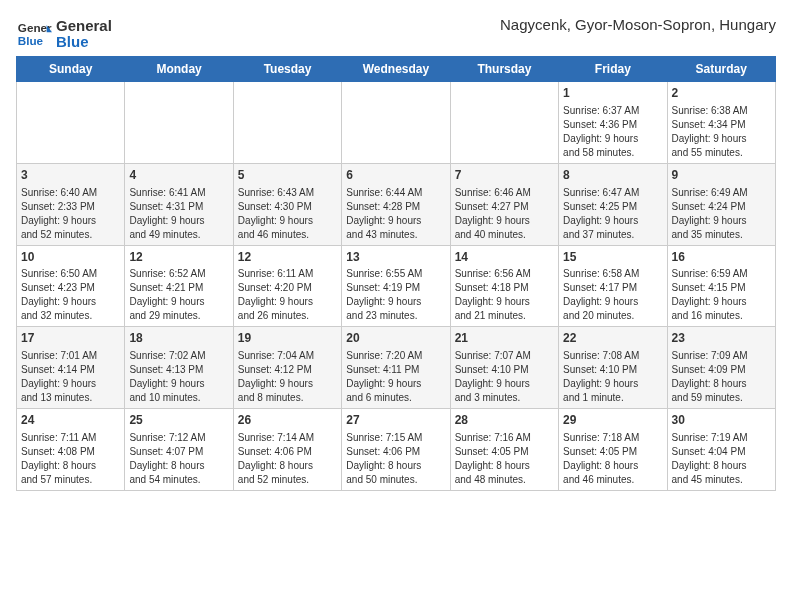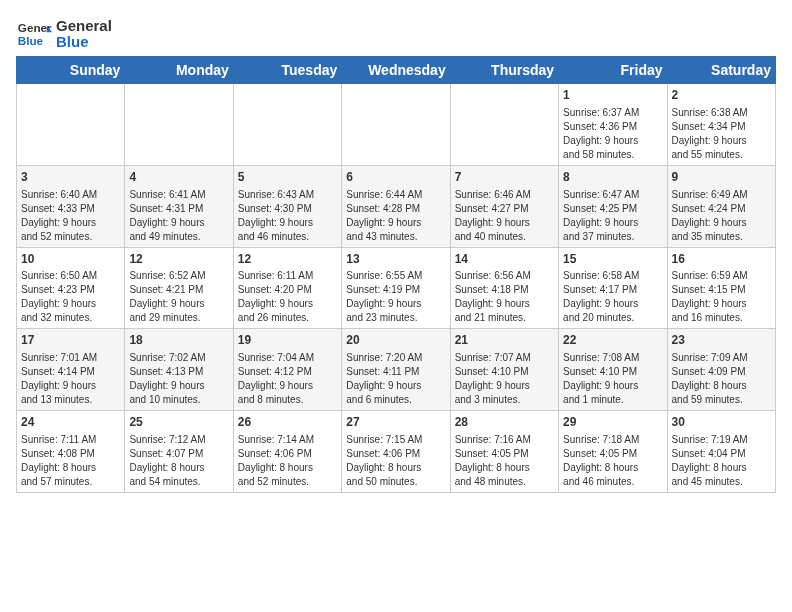--- a/index.html
+++ b/index.html
@@ -40,22 +40,22 @@
     table {
       width: 100%;
       border-collapse: collapse;
       table-layout: fixed;
       font-size: 10px;
     }
     thead tr th {
       background-color: #2e6db4;
       color: #fff;
       padding: 5px 4px;
-      text-align: right;
-      font-size: 14px;
+      text-align: center;
+      font-size: 12px;
       font-weight: bold;
       border: 1px solid #2e6db4;
     }
     tbody tr td {
       border: 1px solid #ccc;
       padding: 3px 4px;
       vertical-align: top;
       height: 80px;
       background: #fff;
       color: #333;
@@ -84,20 +84,21 @@
       <text x="2" y="18" font-size="13" font-weight="bold" fill="#333" font-family="Arial">General</text>
       <text x="2" y="32" font-size="13" font-weight="bold" fill="#1a6abf" font-family="Arial">Blue</text>
       <polygon points="34,10 40,18 34,18" fill="#1a6abf"></polygon>
     </svg>
     <div>
       <div style="font-size:15px;font-weight:bold;color:#333;line-height:1.1;">General</div>
       <div style="font-size:15px;font-weight:bold;color:#1a6abf;line-height:1.1;">Blue</div>
     </div>
   </div>
   <div class="title-area">
+    <div class="location-title">Nagycenk, Gyor-Moson-Sopron, Hungary</div>
   </div>
 </div>
 
 <table>
   <thead>
     <tr>
     <th>Sunday</th>
         <th>Monday</th>
         <th>Tuesday</th>
         <th>Wednesday</th>
@@ -125,21 +126,21 @@
           <div>Sunrise: 6:38 AM</div>
           <div>Sunset: 4:34 PM</div>
           <div>Daylight: 9 hours</div>
           <div>and 55 minutes.</div>
         </td>
       </tr>
       <tr>
         <td>
           <span class="day-num">3</span>
           <div>Sunrise: 6:40 AM</div>
-          <div>Sunset: 4:33 PM</div>
+          <div>Sunset: 2:33 PM</div>
           <div>Daylight: 9 hours</div>
           <div>and 52 minutes.</div>
         </td>
         <td>
           <span class="day-num">4</span>
           <div>Sunrise: 6:41 AM</div>
           <div>Sunset: 4:31 PM</div>
           <div>Daylight: 9 hours</div>
           <div>and 49 minutes.</div>
         </td>

